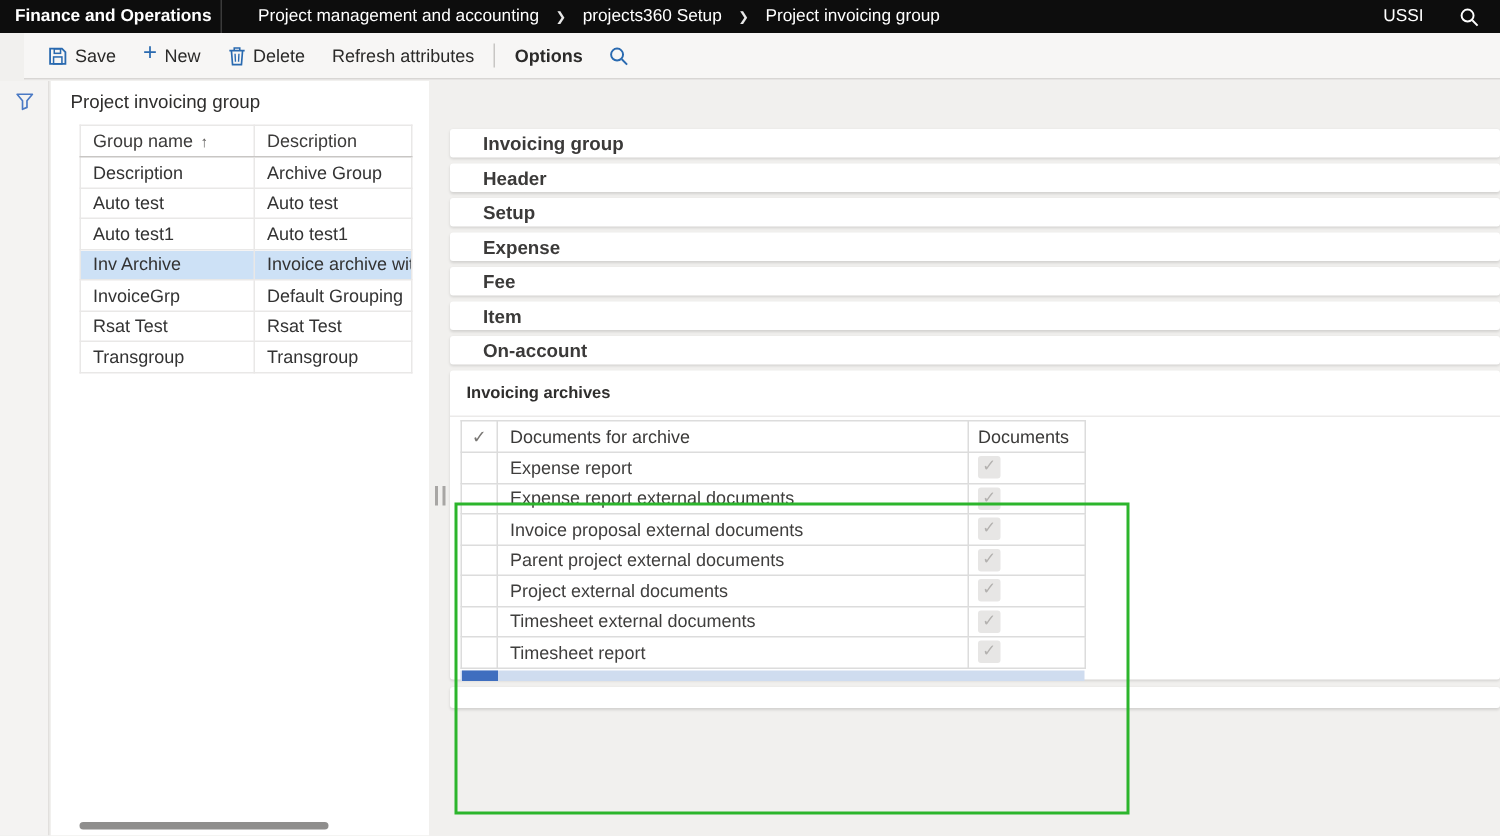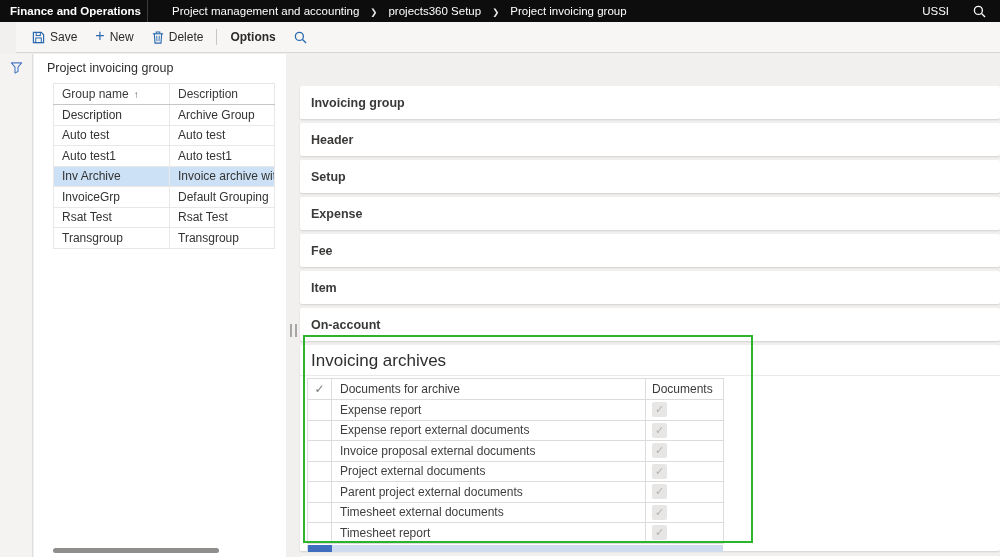--- a/index.html
+++ b/index.html
@@ -74,31 +74,31 @@
 
   .splitter-handle {
     position:absolute; left:290px; top:270px; width:7px; height:13px;
     border-left:2px solid #a8a6a4; border-right:2px solid #a8a6a4;
   }
 
   
   .right-panel { position:absolute; left:287px; right:0; top:0; bottom:0; }
   .sections { padding:32px 0 0 13px; }
   .fasttab {
-    height:33px; background:#fff; border-radius:2px;
+    height:19px; background:#fff; border-radius:2px;
     box-shadow:0 1px 2px rgba(0,0,0,0.13);
     margin-bottom:4px; display:flex; align-items:center;
-    padding-left:11px; font-size:12.5px; font-weight:600; color:#3b3a39;
+    padding-left:22px; font-size:12.5px; font-weight:600; color:#3b3a39;
   }
   .fasttab.expanded {
     height:206px; display:block; padding-left:0; position:relative;
   }
   .exp-title {
     height:31px; line-height:31px; padding-left:11px;
-    font-weight:400; font-size:17px; color:#2f2e2d;
+    font-weight:700; font-size:11px; color:#2f2e2d;
     border-bottom:1px solid #ebeae9;
   }
 
   table.arch {
     margin:2px 0 0 7px; border-collapse:collapse; font-size:12px;
     table-layout:fixed; width:416px;
   }
   table.arch th, table.arch td {
     border:1px solid #dcdcdc; height:20.5px; font-weight:400;
     text-align:left; white-space:nowrap; overflow:hidden; color:#3f3e3d;
@@ -180,20 +180,23 @@
       <svg width="12" height="13" viewBox="0 0 12 14">
           <line x1="0.5" y1="3" x2="11.5" y2="3" stroke="#2a6ab0" stroke-width="1.2"></line>
           <path d="M4 3 V1 H8 V3" fill="none" stroke="#2a6ab0" stroke-width="1.1"></path>
           <path d="M2 3 L2.8 13 H9.2 L10 3" fill="none" stroke="#2a6ab0" stroke-width="1.2"></path>
           <line x1="4.6" y1="5.2" x2="4.9" y2="11" stroke="#2a6ab0" stroke-width="1"></line>
           <line x1="7.4" y1="5.2" x2="7.1" y2="11" stroke="#2a6ab0" stroke-width="1"></line>
         </svg>
     </span>
     <span>Delete</span>
   </div>
+  <div class="tbtn">
+    <span>Refresh attributes</span>
+  </div>
   <div class="tsep"></div>
   <div class="tbtn options">
     <span>Options</span>
   </div>
   <div class="tbtn">
     <svg width="13" height="13" viewBox="0 0 14 14">
         <circle cx="5.8" cy="5.8" r="4.3" fill="none" stroke="#2a6ab0" stroke-width="1.4"></circle>
         <line x1="9.2" y1="9.2" x2="13" y2="13" stroke="#2a6ab0" stroke-width="1.4"></line>
       </svg>
   </div>
@@ -318,30 +321,30 @@
             <td class="col-check"></td>
             <td class="col-name">Invoice proposal external documents</td>
             <td class="col-docs">
                   <div class="cbx">
                     <span>✓</span>
                   </div>
                 </td>
           </tr>
           <tr>
             <td class="col-check"></td>
+            <td class="col-name">Parent project external documents</td>
+            <td class="col-docs">
+                  <div class="cbx">
+                    <span>✓</span>
+                  </div>
+                </td>
+          </tr>
+          <tr>
+            <td class="col-check"></td>
             <td class="col-name">Project external documents</td>
-            <td class="col-docs">
-                  <div class="cbx">
-                    <span>✓</span>
-                  </div>
-                </td>
-          </tr>
-          <tr>
-            <td class="col-check"></td>
-            <td class="col-name">Parent project external documents</td>
             <td class="col-docs">
                   <div class="cbx">
                     <span>✓</span>
                   </div>
                 </td>
           </tr>
           <tr>
             <td class="col-check"></td>
             <td class="col-name">Timesheet external documents</td>
             <td class="col-docs">

